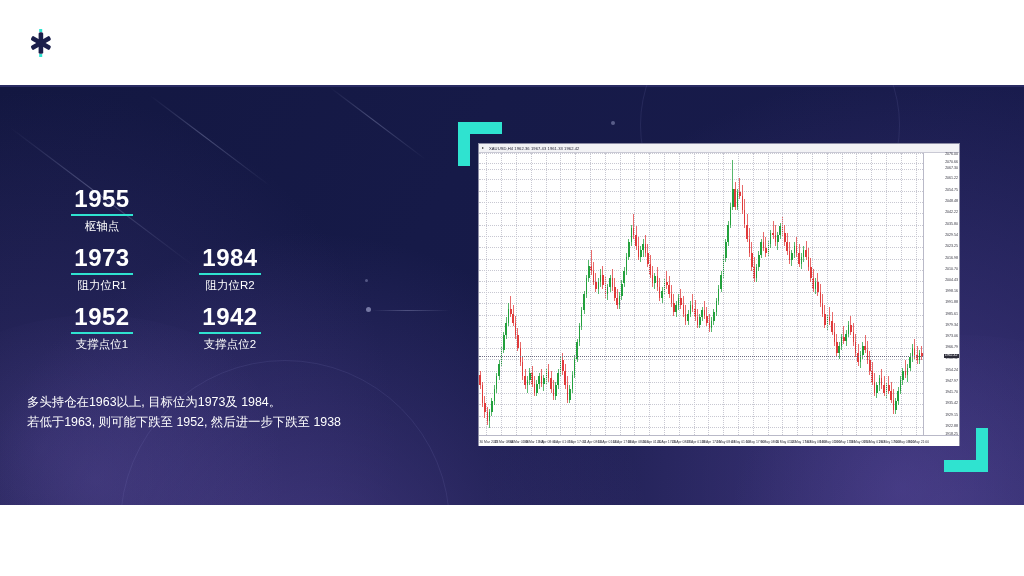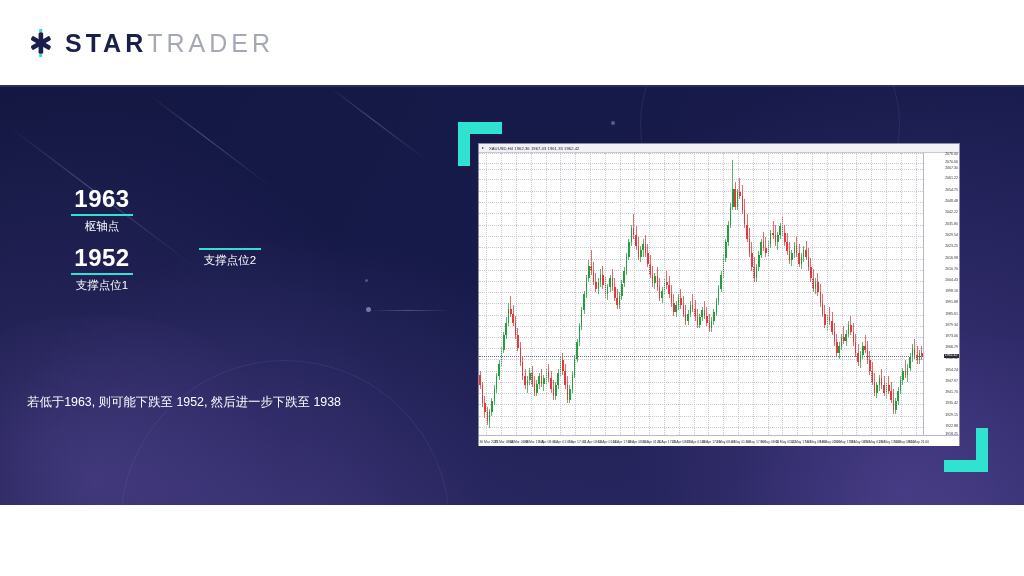--- a/index.html
+++ b/index.html
@@ -108,21 +108,20 @@
         <svg width="30" height="30" viewBox="0 0 30 30">
           <rect x="13.2" y="1.0" width="3.0" height="3.0" fill="#2fe3d0"></rect>
           <rect x="13.2" y="26.0" width="3.0" height="3.0" fill="#2fe3d0"></rect>
           <g fill="#1b1f4b">
             <rect x="12.6" y="4.2" width="4.6" height="21.6" rx="1.6"></rect>
             <rect x="12.6" y="4.2" width="4.6" height="21.6" rx="1.6" transform="rotate(60 14.9 15)"></rect>
             <rect x="12.6" y="4.2" width="4.6" height="21.6" rx="1.6" transform="rotate(120 14.9 15)"></rect>
           </g>
         </svg>
       </span>
-      <span class="logo-text"><span class="logo-star">STAR</span><span class="logo-trader">TRADER</span></span>
     </div>
   </div>
 
   <div class="band">
     <div class="band-top-hair"></div>
     <div class="softblob" style="left:700px; top:250px; width:520px; height:420px;"></div>
     <div class="softblob" style="left:-120px; top:230px; width:430px; height:330px;"></div>
     <div class="ring" style="left:120px; top:275px; width:330px; height:330px;"></div>
     <div class="ring" style="left:640px; top:-90px; width:260px; height:260px;"></div>
     <div class="streak" style="left:10px; top:42px; width:230px; transform:rotate(37deg);"></div>
@@ -131,39 +130,53 @@
     <div class="streak" style="left:372px; top:225px; width:78px; transform:rotate(0deg);"></div>
     <div class="dot" style="left:366px; top:222px; width:5px; height:5px;"></div>
     <div class="dot" style="left:365px; top:194px; width:3px; height:3px; background:rgba(190,195,235,0.35);"></div>
     <div class="dot" style="left:611px; top:36px; width:4px; height:4px; background:rgba(190,195,235,0.4);"></div>
   </div>
 
 
   <div class="pivots">
     <div class="pv-row pv-gap-a">
       <div class="pv-cell">
-        <div class="pv-val">1963</div>
+        <div class="pv-val">1955</div>
         <div class="pv-rule"></div>
         <div class="pv-lab">枢轴点</div>
+      </div>
+    </div>
+    <div class="pv-row pv-gap-b">
+      <div class="pv-cell">
+        <div class="pv-val">1973</div>
+        <div class="pv-rule"></div>
+        <div class="pv-lab">阻力位R1</div>
+      </div>
+      <div class="pv-cell">
+        <div class="pv-val">1984</div>
+        <div class="pv-rule"></div>
+        <div class="pv-lab">阻力位R2</div>
       </div>
     </div>
     <div class="pv-row">
       <div class="pv-cell">
         <div class="pv-val">1952</div>
         <div class="pv-rule"></div>
         <div class="pv-lab">支撑点位1</div>
       </div>
       <div class="pv-cell">
+        <div class="pv-val">1942</div>
         <div class="pv-rule"></div>
         <div class="pv-lab">支撑点位2</div>
       </div>
     </div>
   </div>
 
   <div class="ta">
+    <div class="ta-body">多头持仓在1963以上, 目标位为1973及 1984。</div>
     <div class="ta-body">若低于1963, 则可能下跌至 1952, 然后进一步下跌至 1938</div>
   </div>
 
   <div class="bracket br-tl">
     <span class="h"></span>
       <span class="v"></span>
   </div>
   <div class="bracket br-br">
     <span class="h"></span>
       <span class="v"></span>

